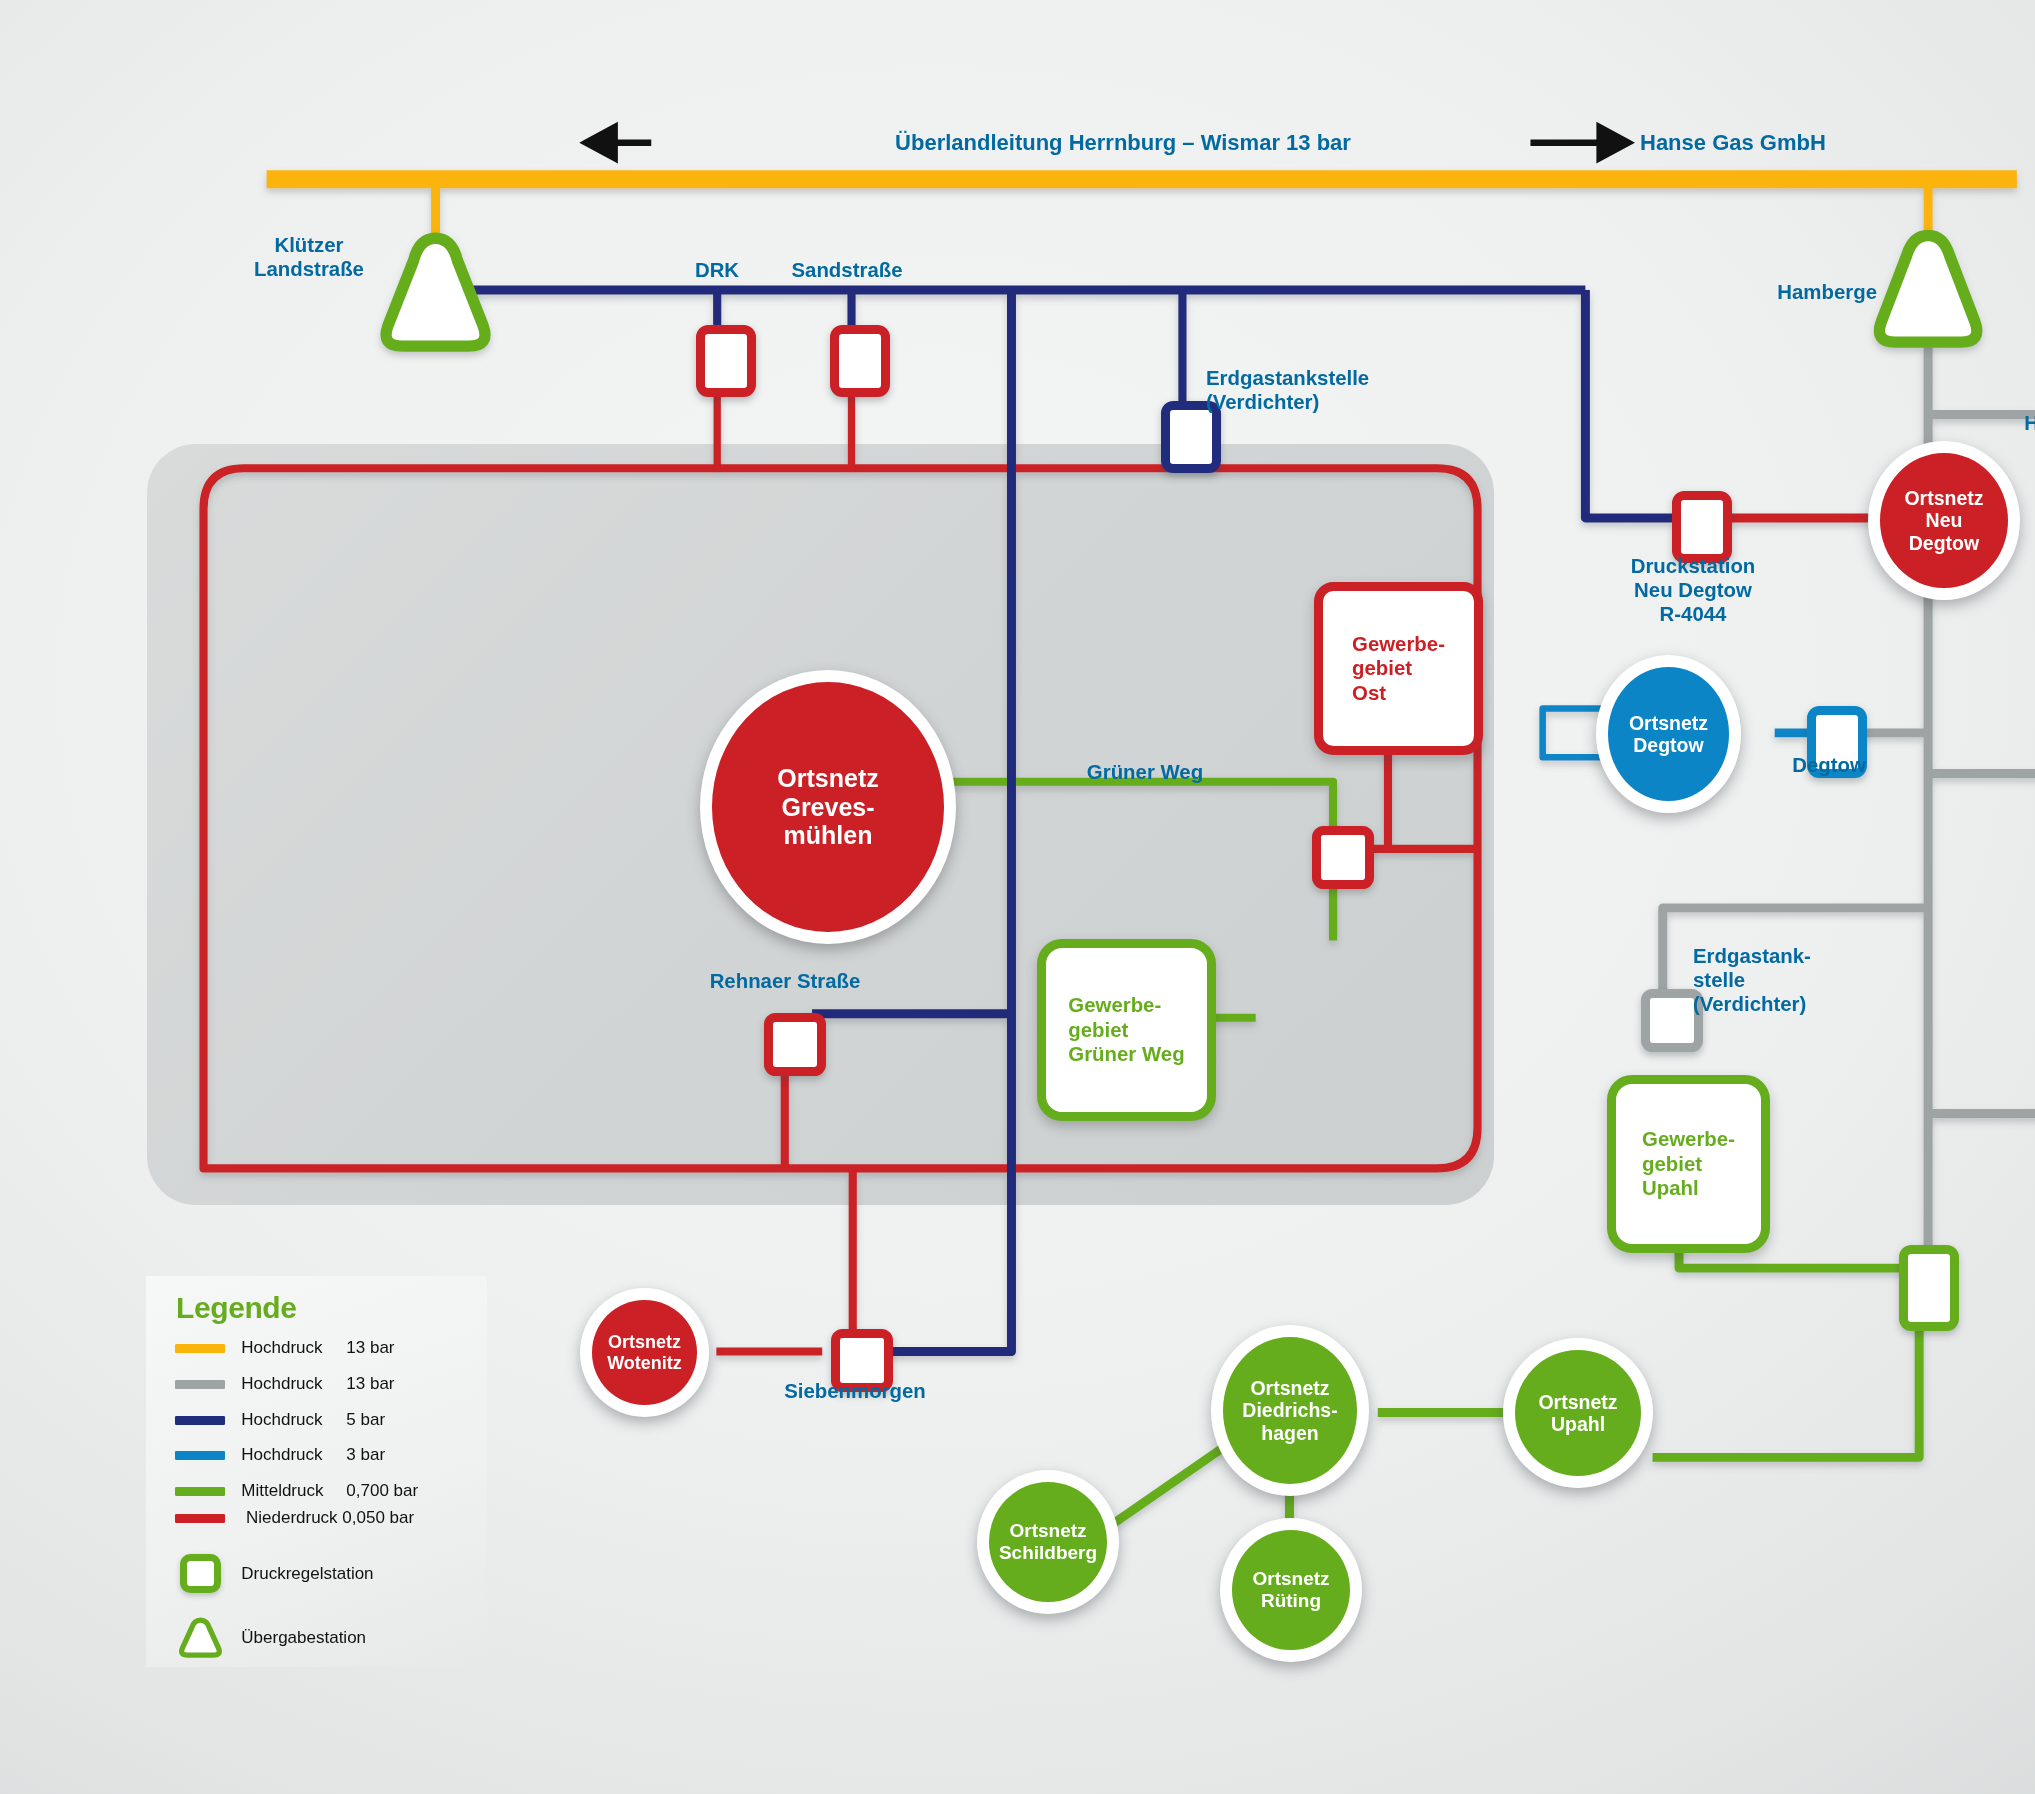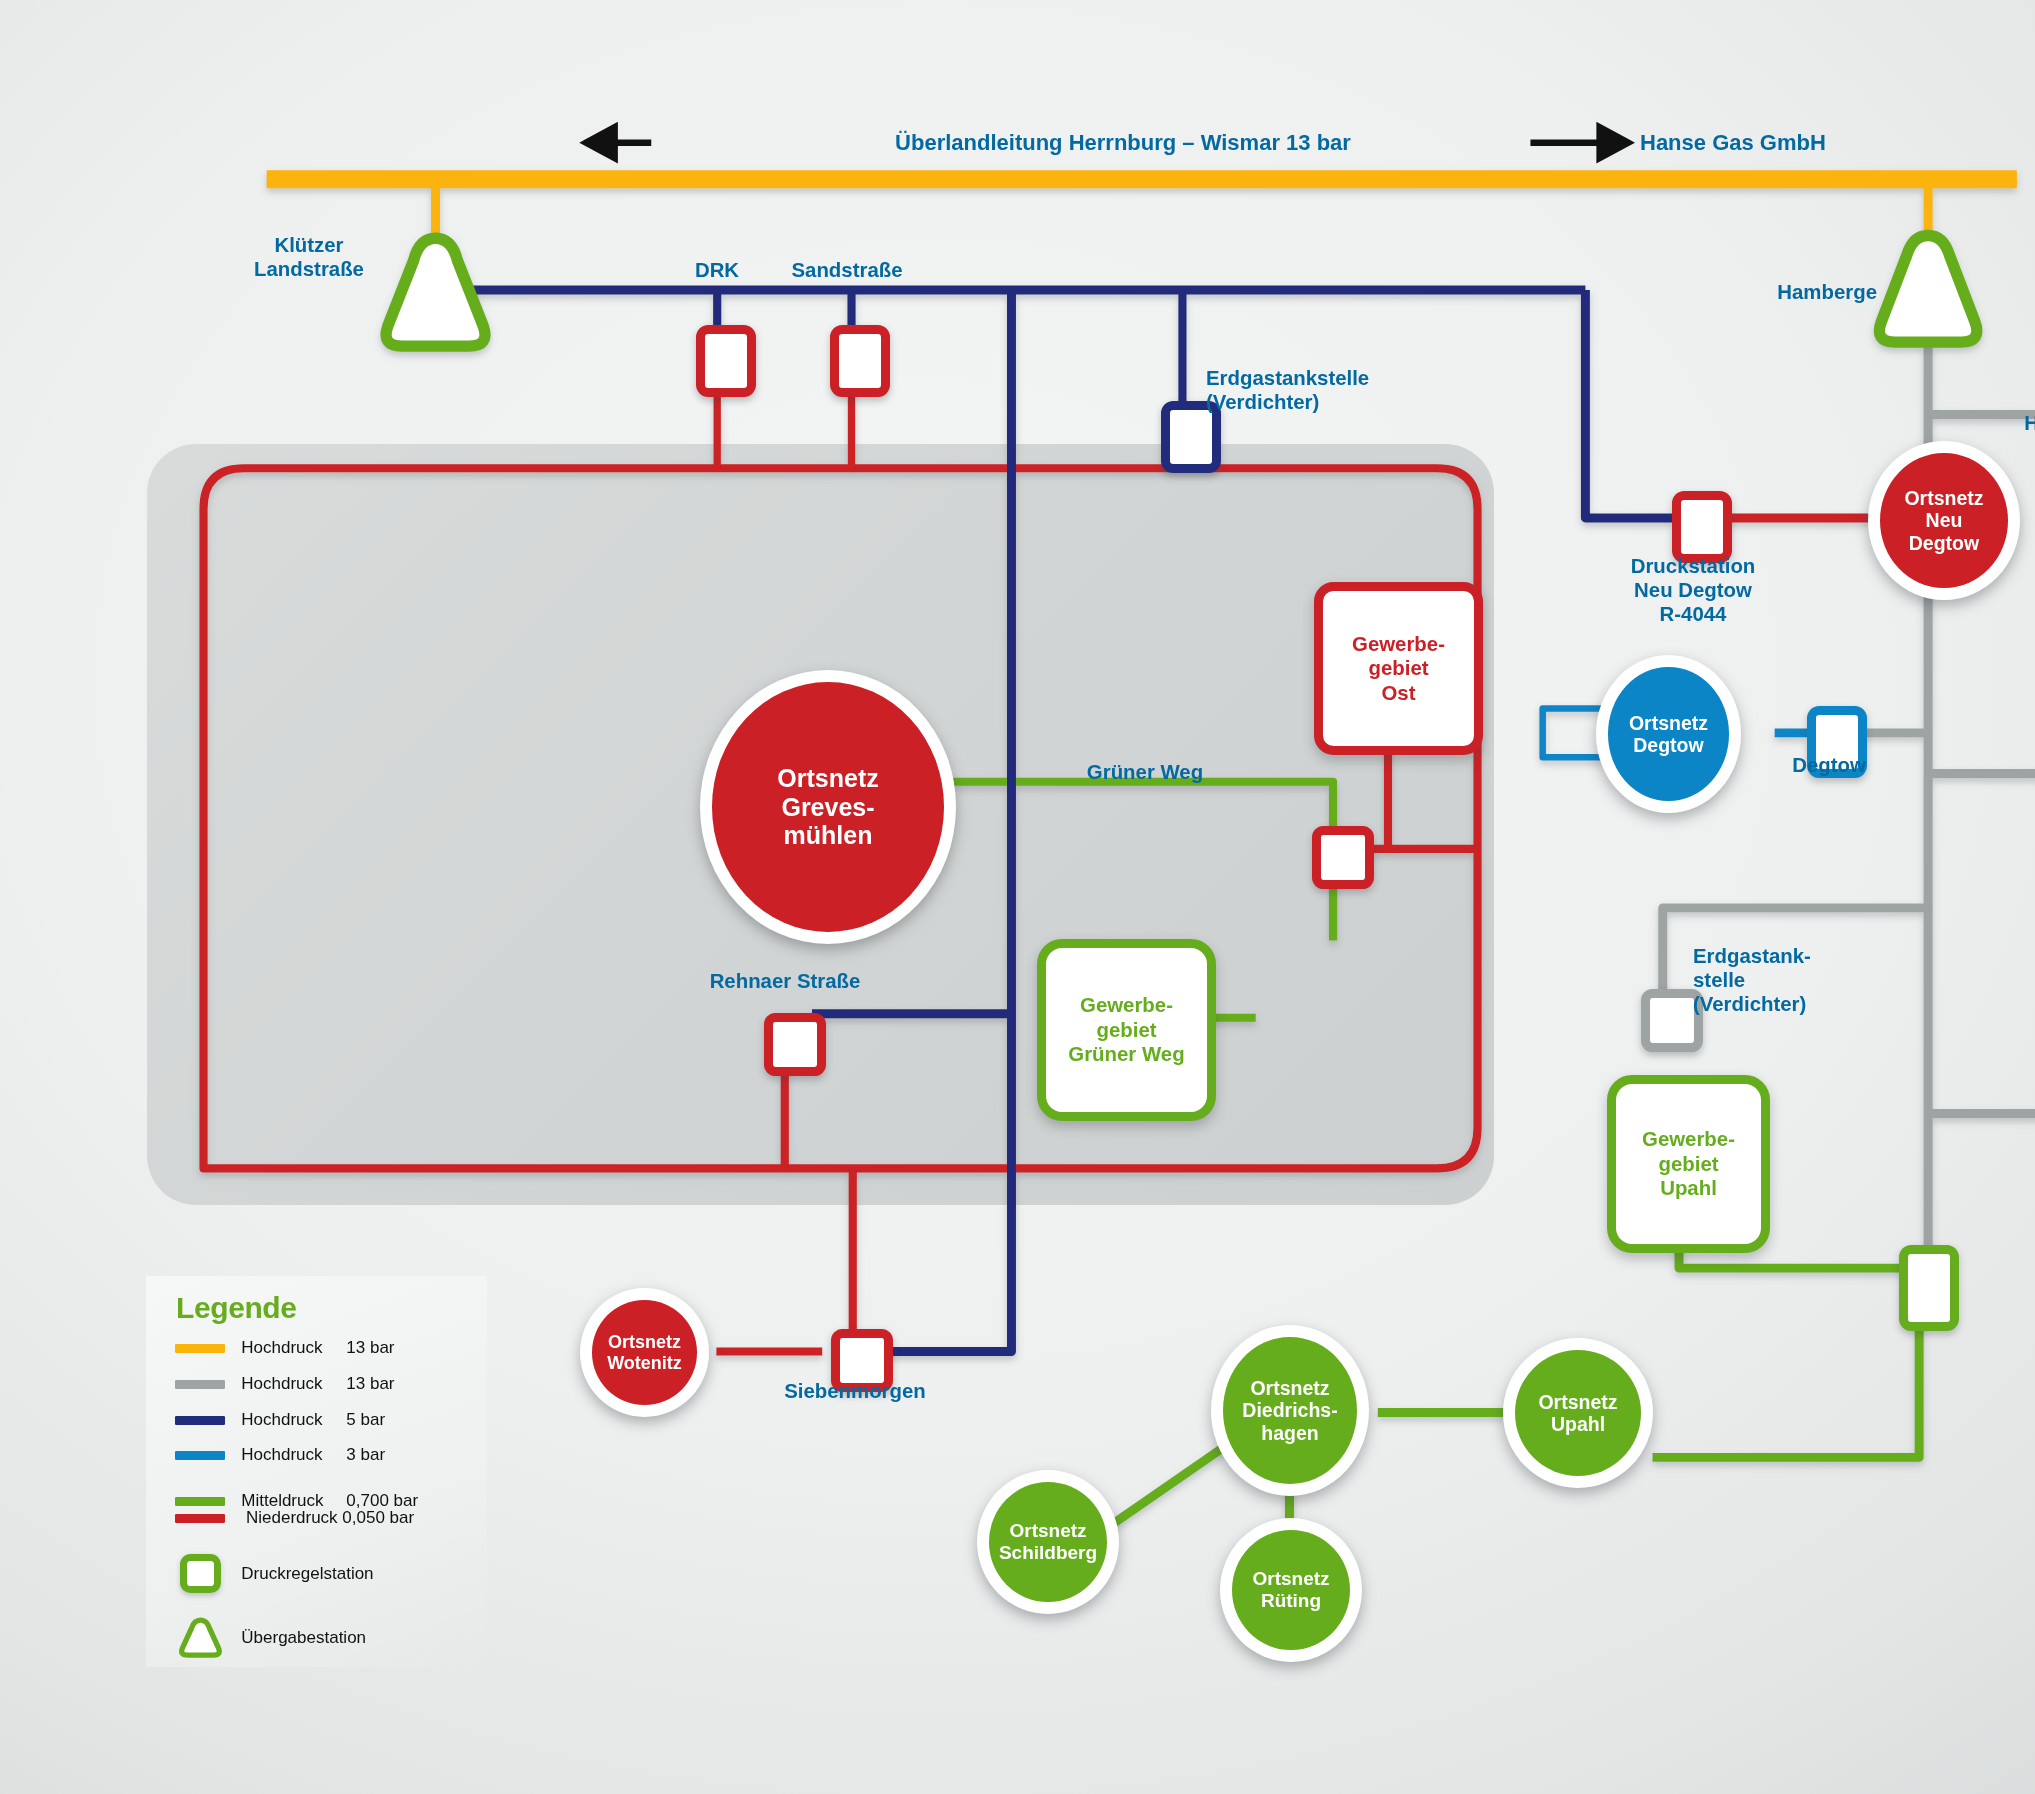--- a/index.html
+++ b/index.html
@@ -45,21 +45,21 @@
   }
   .drs.red{border-color:#cb2026;}
   .drs.blue5{border-color:#222c7c;}
   .drs.blue3{border-color:#0b85c6;}
   .drs.grey{border-color:#9ea3a4;}
   .drs.green{border-color:#66ad1e;}
 
   
   .area{
     position:absolute;background:#fff;border-style:solid;border-width:9px;
-    display:flex;align-items:center;justify-content:center;text-align:center;
+    display:flex;align-items:center;justify-content:center;
     font-weight:bold;line-height:1.2;white-space:pre-line;
     box-shadow:0 5.7px 12.2px rgba(60,65,70,.30);
   }
   .area.red{border-color:#cb2026;color:#cb2026;}
   .area.green{border-color:#66ad1e;color:#66ad1e;}
 
   
   #greypanel{
     position:absolute;left:147px;top:444px;width:1347px;height:761px;
     border-radius:49px;
@@ -278,21 +278,21 @@
       <div class="ltxt"><span style="display:inline-block;width:105px;">Hochdruck</span><span>13 bar</span></div>
     </div>
     <div class="lrow" style="top:134px;">
       <div class="lswatch" style="background:#222c7c;"></div>
       <div class="ltxt"><span style="display:inline-block;width:105px;">Hochdruck</span><span>5 bar</span></div>
     </div>
     <div class="lrow" style="top:169px;">
       <div class="lswatch" style="background:#0b85c6;"></div>
       <div class="ltxt"><span style="display:inline-block;width:105px;">Hochdruck</span><span>3 bar</span></div>
     </div>
-    <div class="lrow" style="top:205px;margin-top:10px;">
+    <div class="lrow" style="top:205px;">
       <div class="lswatch" style="background:#66ad1e;"></div>
       <div class="ltxt"><span style="display:inline-block;width:105px;">Mitteldruck</span><span>0,700 bar</span></div>
     </div>
     <div class="lrow" style="top:232px;text-align:center;">
       <div class="lswatch" style="background:#cb2026;"></div>
       <div class="ltxt"><span style="display:inline-block;width:101px;">Niederdruck</span><span>0,050 bar</span></div>
     </div>
 
     <div class="lrow" style="top:278px;">
       <div class="lsym">

